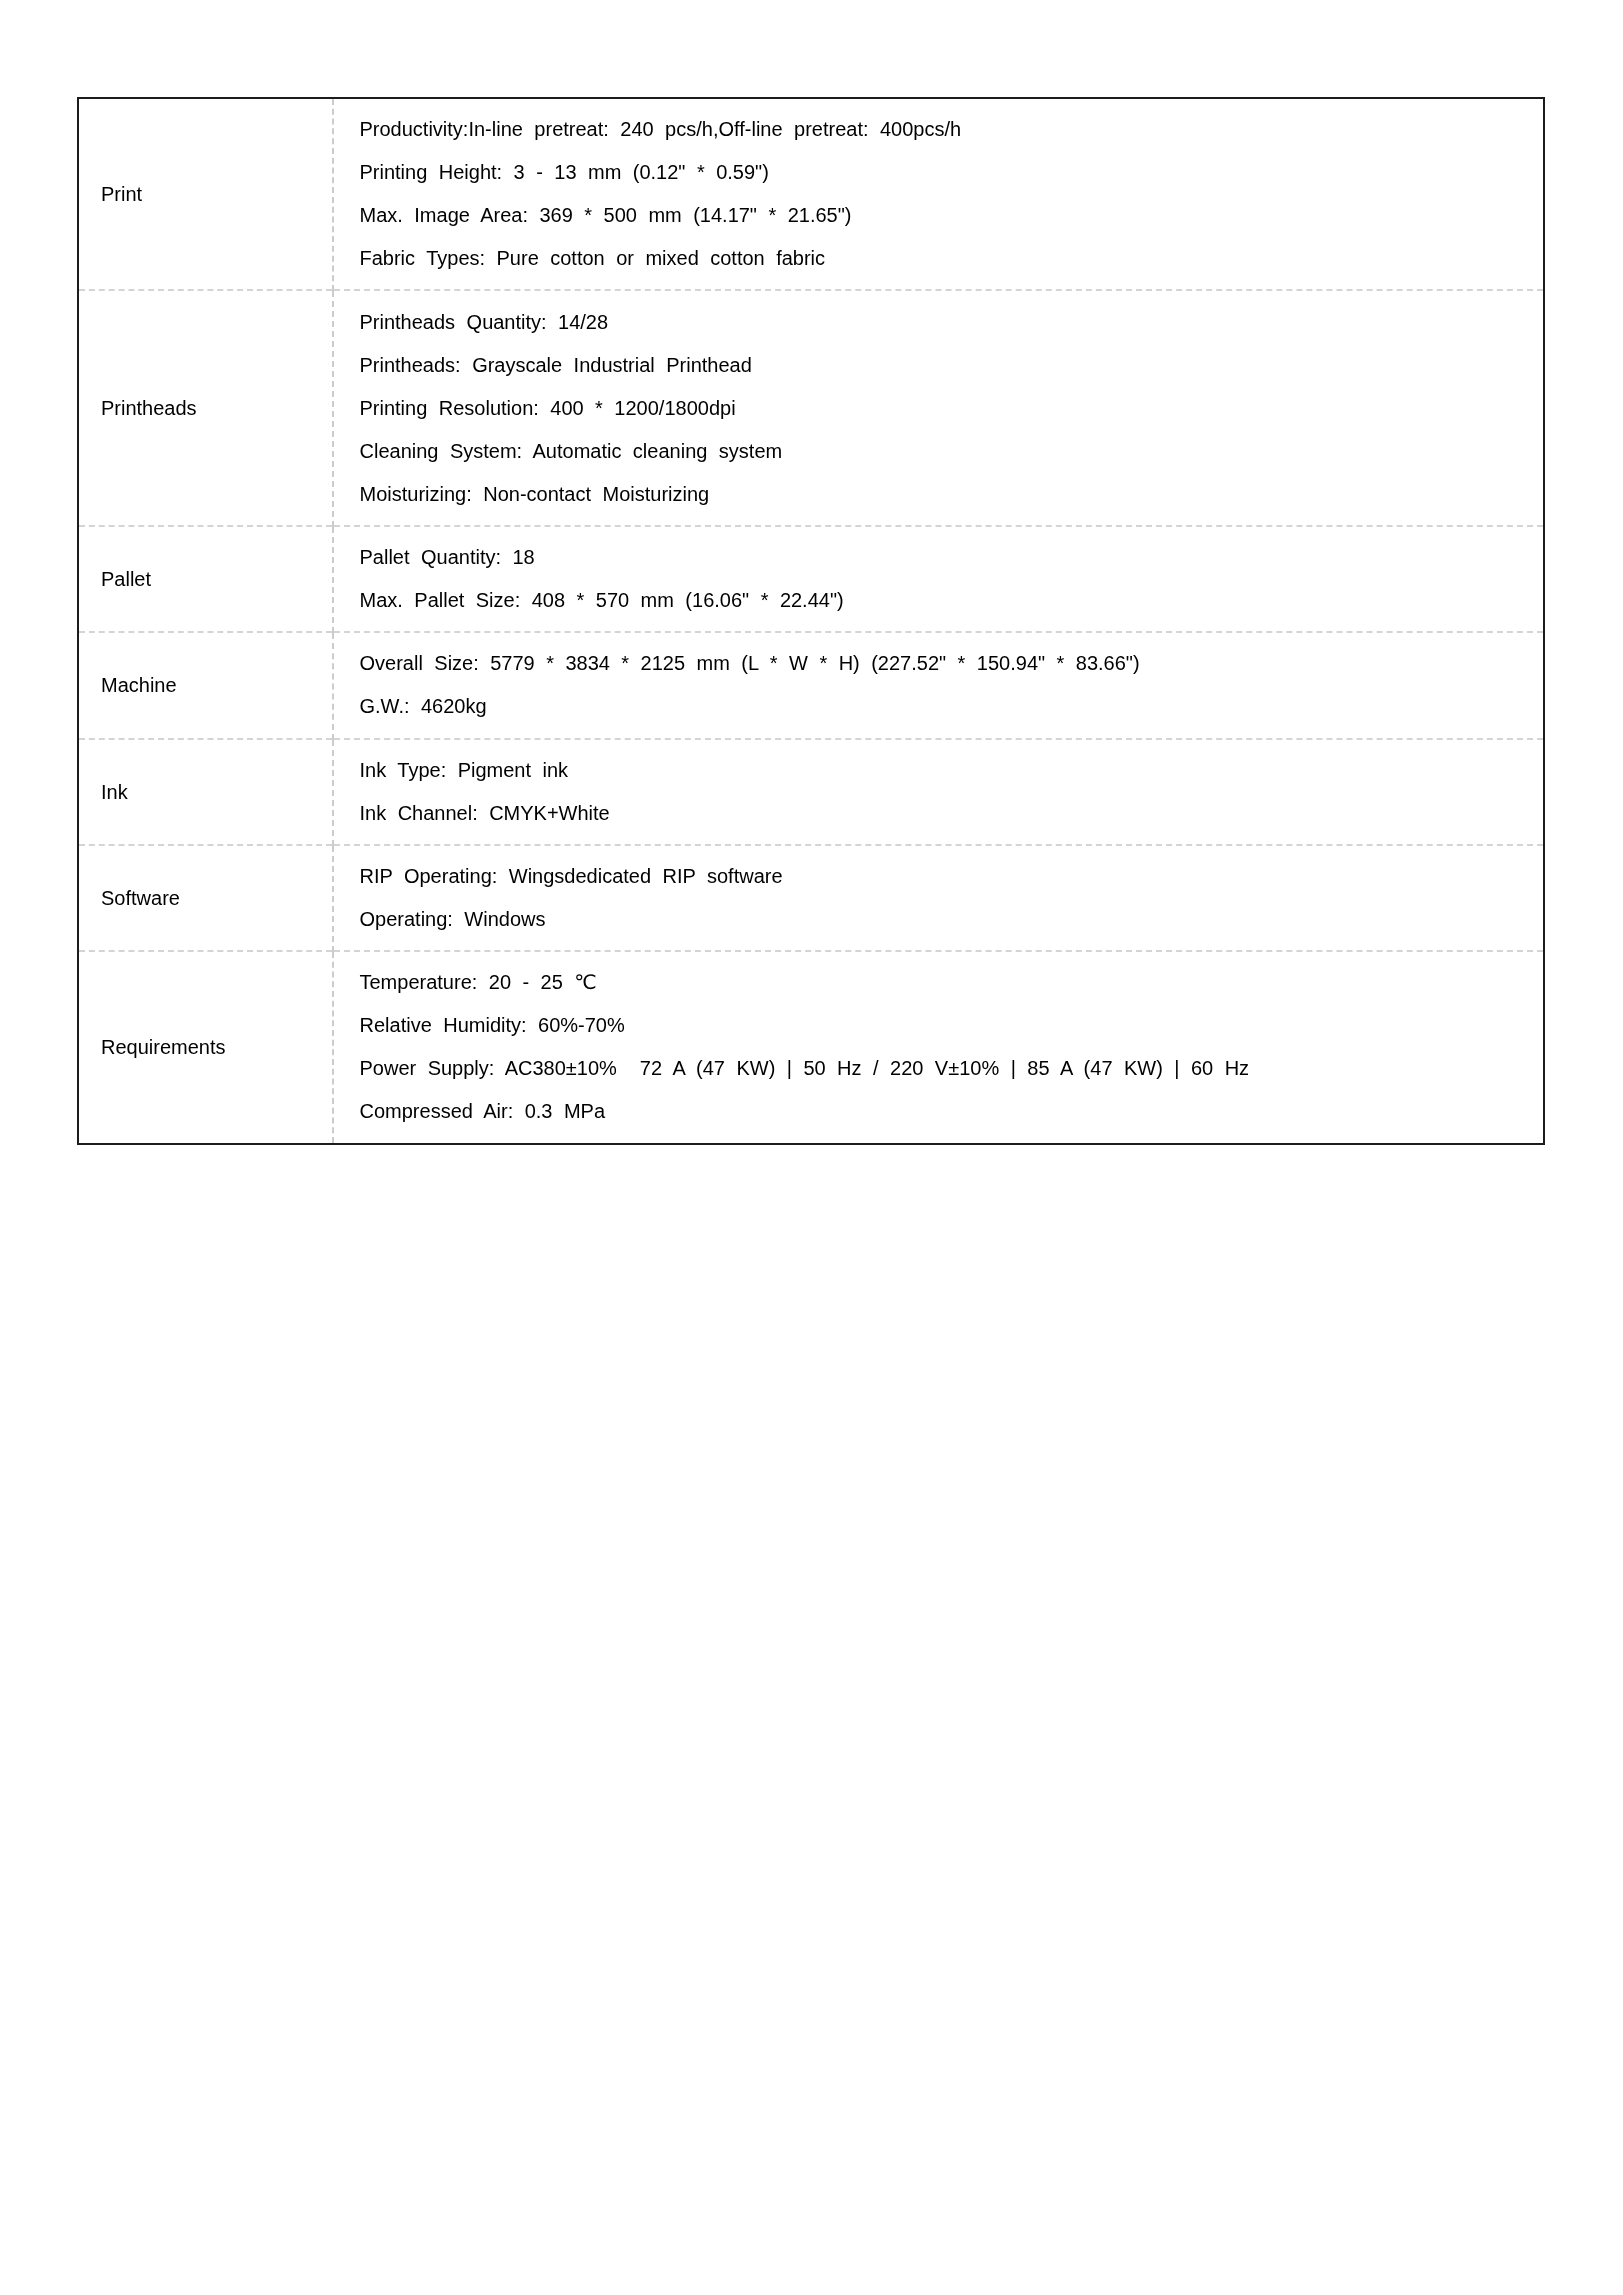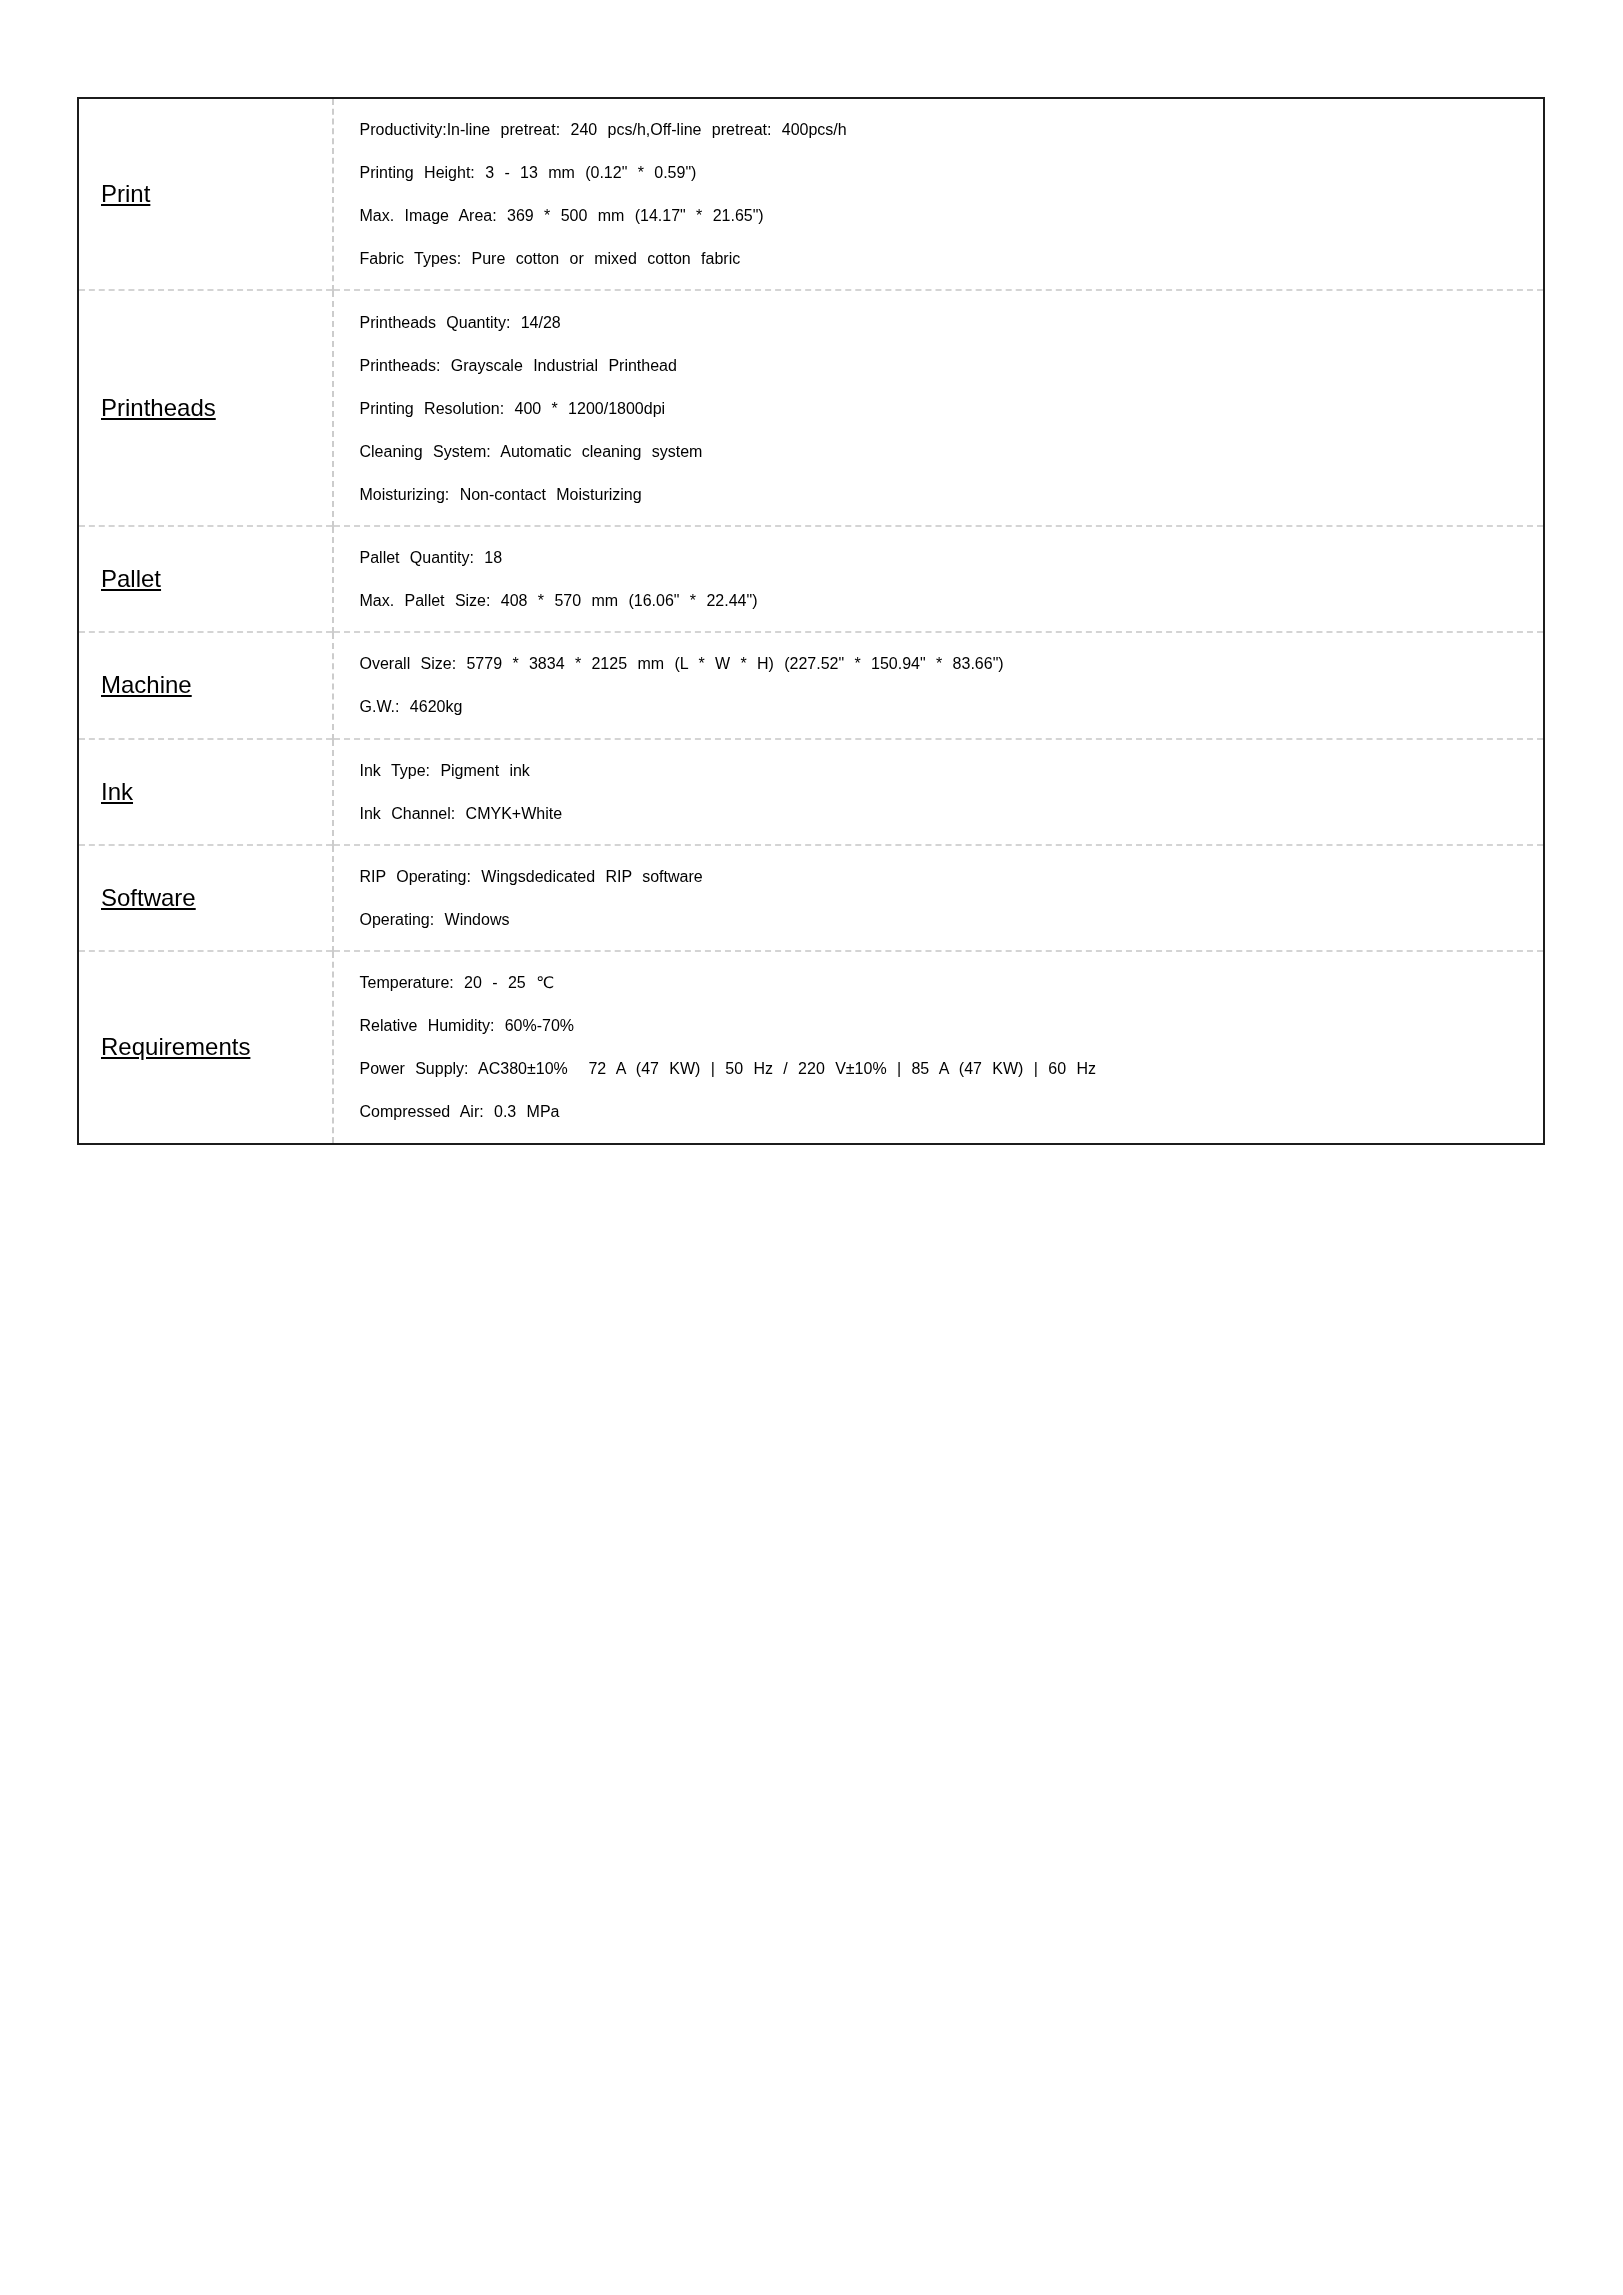--- a/index.html
+++ b/index.html
@@ -22,35 +22,34 @@
     border-collapse: collapse;
     table-layout: fixed;
     border: 2px solid #1c1c1c;
   }
   .spec-table td {
     vertical-align: middle;
   }
   .label-cell {
     width: 224px;
     padding: 9.2px 6.5px 9.2px 22px;
-    font-size: 24px;
+    font-size: 20px;
     line-height: 26px;
     border-right: 2px dashed #cicccc;
     border-right: 2px dashed #cccccc;
     color: #000000;
-    text-decoration: underline;
   }
   .content-cell {
     padding: 9.2px 15.7px 9.2px 26px;
   }
   .spec-table tr + tr td {
     border-top: 2px dashed #d4d4d4;
   }
   .spec-line {
-    font-size: 16px;
+    font-size: 20px;
     line-height: 43px;
     word-spacing: 5.9px;
     white-space: pre;
     color: #000000;
   }
 </style>
 </head>
 <body>
 
 <table class="spec-table">

